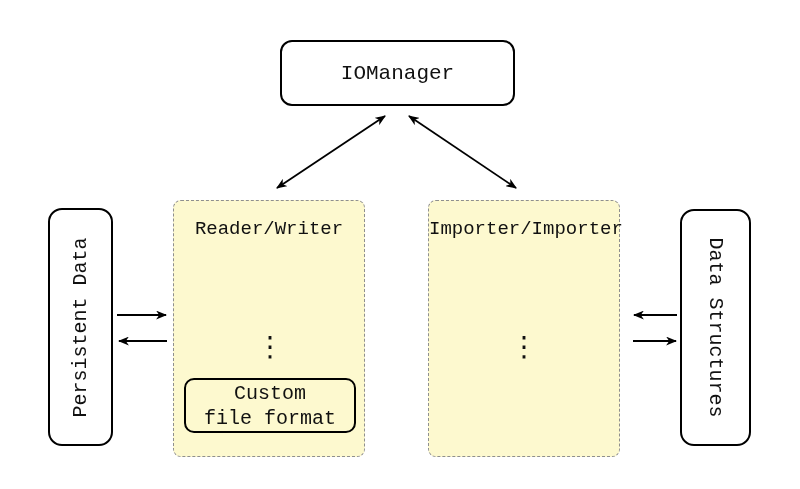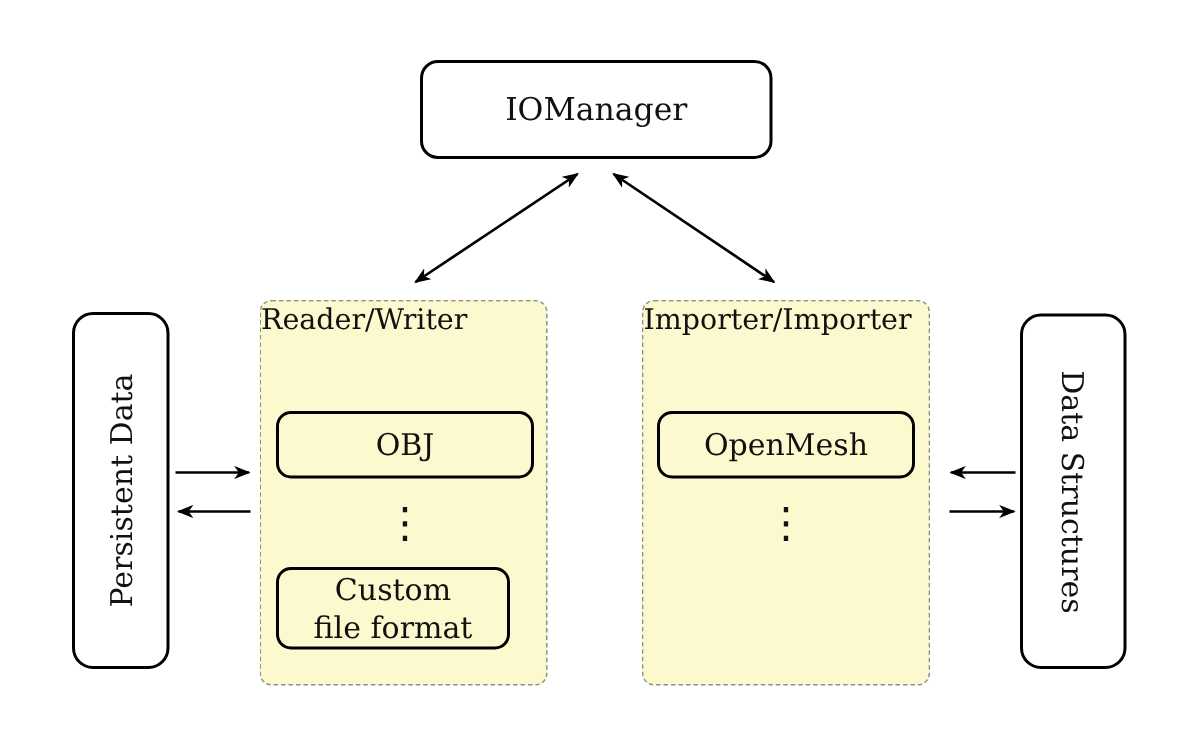--- a/index.html
+++ b/index.html
@@ -11,20 +11,21 @@
     --text:#111111;
   }
   *{margin:0;padding:0;box-sizing:border-box;}
   html,body{background:#ffffff;}
   body{font-family:"DejaVu Serif","Liberation Serif",serif;color:var(--text);}
   .canvas{
     position:relative;
     width:800px;height:489px;
     background:#ffffff;
     overflow:hidden;
+    font-family:Liberation Mono, monospace;
   }
   .arrows{position:absolute;left:0;top:0;width:800px;height:489px;pointer-events:none;}
   .arrow-line{stroke:var(--arrow);stroke-width:1.8;}
   .arrowhead{fill:var(--arrow);}
   .node{
     position:absolute;
     background:var(--box-fill);
     border:2.5px solid var(--box-border);
     display:flex;align-items:center;justify-content:center;
     text-align:center;
@@ -45,38 +46,38 @@
   .panel{
     position:absolute;
     top:200px;width:192px;height:257px;
     background:var(--container-fill);
     border:1.6px dashed var(--container-border);
     border-radius:8px;
   }
   .panel.left{left:173px;}
   .panel.right{left:428px;}
   .panel-title{
-    margin-top:1px;
-    text-align:left;
+    margin-top:17px;
+    text-align:center;
     font-size:19px;
     white-space:nowrap;
   }
   .inner-box{
     position:absolute;
     background:var(--container-fill);
     border:2.5px solid var(--box-border);
     border-radius:10px;
     display:flex;align-items:center;justify-content:center;
     text-align:center;
     font-size:20px;
     line-height:1.25;
     white-space:pre-line;
   }
   .ib-top{top:274px;height:45px;width:172px;}
-  .ib-bottom{top:378px;height:55px;width:156px;}
+  .ib-bottom{top:378px;height:55px;width:172px;}
   .ib-left{left:184px;}
   .ib-right{left:438px;}
   .ellipsis{
     position:absolute;
     top:326px;height:46px;width:172px;
     display:flex;align-items:center;justify-content:center;
     font-size:28px;
     line-height:1;
   }
 </style>
@@ -112,31 +113,25 @@
   </div>
 
   <div class="panel left">
     <div class="panel-title">Reader/Writer</div>
   </div>
 
   <div class="panel right">
     <div class="panel-title">Importer/Importer</div>
   </div>
 
-  <div class="inner-box ib-top ib-left">
-    <span>OBJ</span>
-  </div>
   <div class="ellipsis ib-left">
     <span>⋮</span>
   </div>
   <div class="inner-box ib-bottom ib-left">
     <span>Custom
 file format</span>
   </div>
 
-  <div class="inner-box ib-top ib-right">
-    <span>OpenMesh</span>
-  </div>
   <div class="ellipsis ib-right">
     <span>⋮</span>
   </div>
 
 </div>
 
 </body></html>

